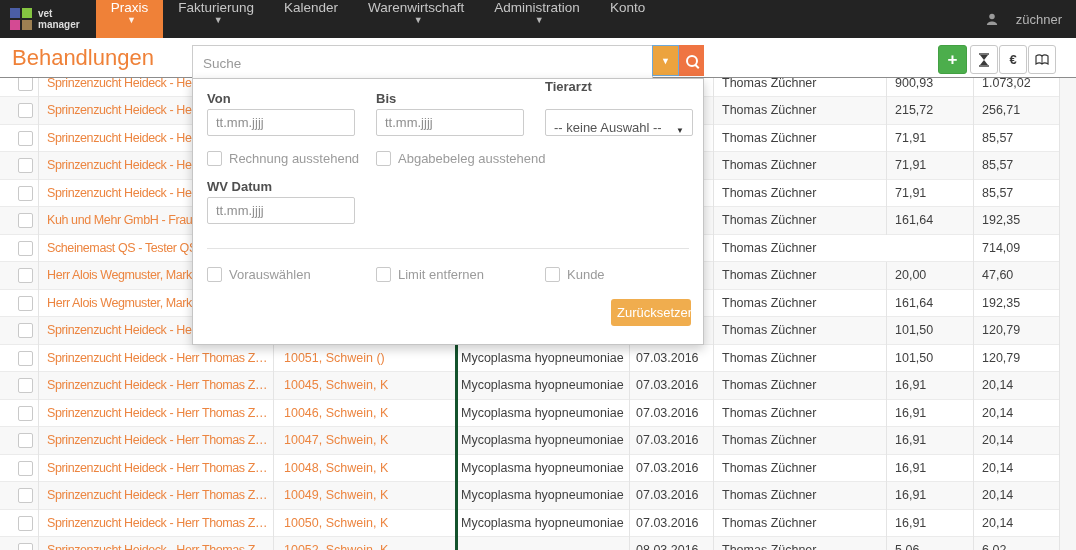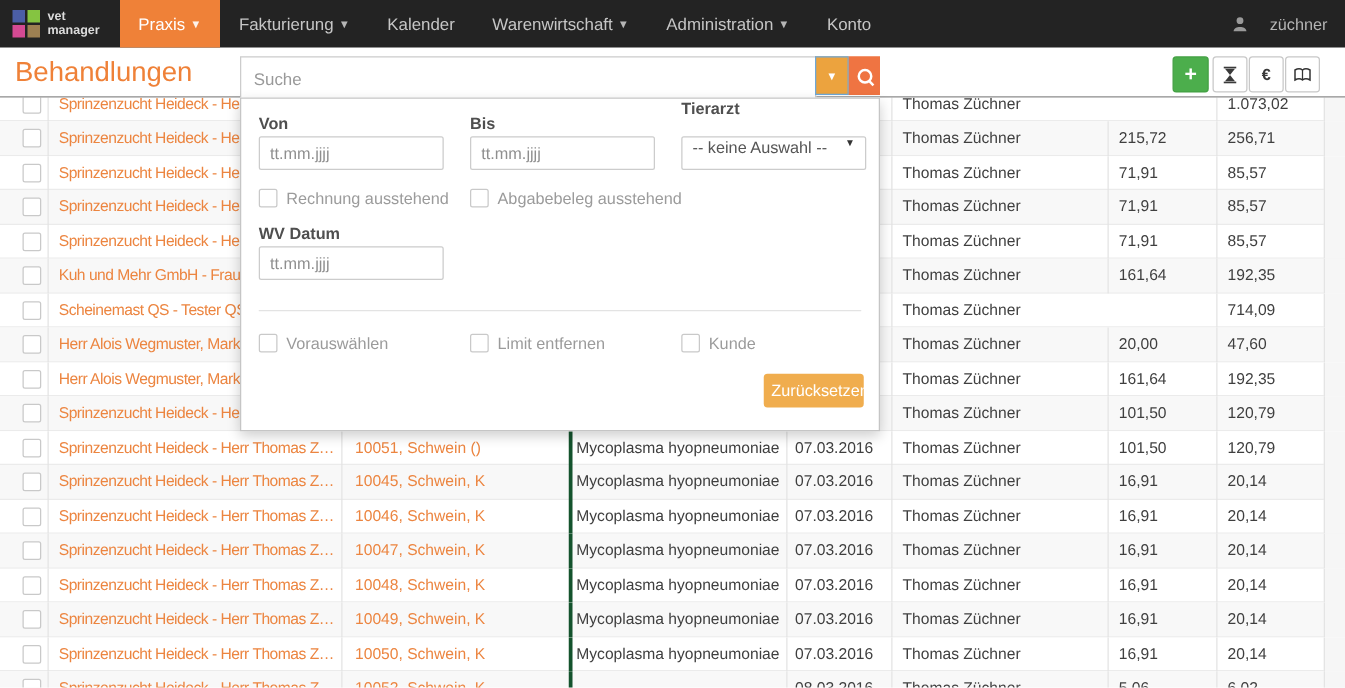--- a/index.html
+++ b/index.html
@@ -8,21 +8,21 @@
     font-family:"Liberation Sans",sans-serif;background:#fff;
     -webkit-font-smoothing:antialiased;
   }
   
   .nav{position:absolute;top:0;left:0;width:1076px;height:38px;background:#232323;z-index:30;display:flex;align-items:stretch;}
   .logo{display:flex;align-items:center;padding-left:10px;}
   .logo-squares{width:22px;height:22px;display:grid;grid-template-columns:10px 10px;grid-template-rows:10px 10px;gap:2px;}
   .sq1{background:#4b5ea6;} .sq2{background:#85c441;} .sq3{background:#d44a93;} .sq4{background:#9d8052;}
   .logo-text{color:#dcdcdc;font-size:10px;line-height:11px;font-weight:bold;margin-left:6px;}
   .nav-items{display:flex;margin-left:16px;}
-  .nav-item{display:flex;align-items:center;padding:0 15px;font-size:13.5px;color:#c6c6c6;cursor:pointer;}
+  .nav-item{display:flex;align-items:center;padding:0 15px;font-size:13.5px;color:#c6c6c6;cursor:pointer;flex-direction:column;}
   .nav-item.active{background:#ef8138;color:#fff;}
   .nav-caret{font-size:9px;margin-left:4px;opacity:.9;}
   .nav-user{margin-left:auto;margin-right:14px;display:flex;align-items:center;gap:18px;color:#b5b5b5;font-size:13px;}
   
   .toolbar{position:absolute;top:38px;left:0;width:1076px;height:40px;background:#fff;border-bottom:1px solid #8c8c8c;z-index:5;box-sizing:border-box;}
   .page-title{position:absolute;left:12px;top:7px;font-size:22px;color:#ef8138;}
   .search-input{position:absolute;left:192px;top:7px;width:461px;height:36px;box-sizing:border-box;border:1px solid #ccc;padding:0 10px;font-size:13.5px;font-family:"Liberation Sans",sans-serif;color:#333;outline:none;}
   .search-input::placeholder{color:#999;}
   .btn-caret{position:absolute;left:652px;top:7px;width:27px;height:31px;box-sizing:border-box;background:#eca33e;border:1px solid #6ea8d8;color:#fff;font-size:9px;display:flex;align-items:center;justify-content:center;cursor:pointer;}
   .btn-search{position:absolute;left:679px;top:7px;width:25px;height:31px;background:#ef7442;border:none;display:flex;align-items:center;justify-content:center;cursor:pointer;}
@@ -45,21 +45,21 @@
   .c-date{left:629px;width:84px;padding-left:6px;border-left:1px solid #e4e4e4;}
   .c-vet{left:713px;width:173px;padding-left:8px;border-left:1px solid #e4e4e4;}
   .c-netto{left:886px;width:87px;padding-left:8px;border-left:1px solid #e4e4e4;}
   .c-brutto{left:973px;width:86px;padding-left:8px;border-left:1px solid #e4e4e4;}
   .c-filler{left:1059px;width:17px;border-left:1px solid #e4e4e4;background:#f6f6f6;}
   
   .panel{position:absolute;left:192px;top:78px;width:512px;height:267px;background:#fff;border:1px solid #c5c5c5;box-shadow:0 4px 10px rgba(0,0,0,.2);z-index:20;box-sizing:border-box;}
   .f-label{position:absolute;font-size:13px;font-weight:bold;color:#4f4f4f;}
   .f-input{position:absolute;height:27px;box-sizing:border-box;border:1px solid #ccc;border-radius:2px;padding:0 8px;font-size:13px;font-family:"Liberation Sans",sans-serif;color:#555;outline:none;width:148px;}
   .f-input::placeholder{color:#8f8f8f;}
-  .f-select{position:absolute;height:27px;width:148px;box-sizing:border-box;border:1px solid #ccc;border-radius:2px;background:#fff;display:flex;align-items:flex-start;justify-content:space-between;padding:0 8px;font-size:13px;color:#555;cursor:pointer;}
+  .f-select{position:absolute;height:27px;width:148px;box-sizing:border-box;border:1px solid #ccc;border-radius:2px;background:#fff;display:flex;align-items:flex-end;justify-content:space-between;padding:0 8px;font-size:13px;color:#555;cursor:pointer;}
   .f-select .sel-caret{font-size:8px;color:#333;}
   .f-check{position:absolute;display:flex;align-items:center;gap:7px;font-size:13px;color:#9b9b9b;cursor:pointer;}
   .f-check .cb{position:static;flex:0 0 15px;}
   .divider{position:absolute;left:14px;right:14px;top:169px;border-top:1px solid #e3e3e3;}
   .btn-reset{position:absolute;left:418px;top:220px;width:80px;height:27px;background:#f0ad4e;border:none;border-radius:3px;color:#fff;font-size:13px;font-family:"Liberation Sans",sans-serif;cursor:pointer;}
   .p-von-l{left:14px;top:12px;} .p-bis-l{left:183px;top:12px;} .p-ta-l{left:352px;top:0;}
   .p-von-i{left:14px;top:30px;} .p-bis-i{left:183px;top:30px;} .p-ta-i{left:352px;top:30px;}
   .p-cb1{left:14px;top:72px;} .p-cb2{left:183px;top:72px;}
   .p-wv-l{left:14px;top:100px;} .p-wv-i{left:14px;top:118px;}
   .p-cb3{left:14px;top:188px;} .p-cb4{left:183px;top:188px;} .p-cb5{left:352px;top:188px;}
@@ -145,20 +145,21 @@
 <div class="rows">
   <div class="row">
     <span class="cell c-check">
         <span class="cb"></span>
       </span>
     <span class="cell c-customer link">Sprinzenzucht Heideck - Herr Thomas Züchn...</span>
     <span class="cell c-animal link"></span>
     <span class="cell c-diag"></span>
     <span class="cell c-date"></span>
     <span class="cell c-vet">Thomas Züchner</span>
+    <span class="cell c-netto">900,93</span>
     <span class="cell c-brutto">1.073,02</span>
     <span class="cell c-filler"></span>
   </div>
 
   <div class="row">
     <span class="cell c-check">
         <span class="cb"></span>
       </span>
     <span class="cell c-customer link">Sprinzenzucht Heideck - Herr Thomas Züchn...</span>
     <span class="cell c-animal link"></span>

